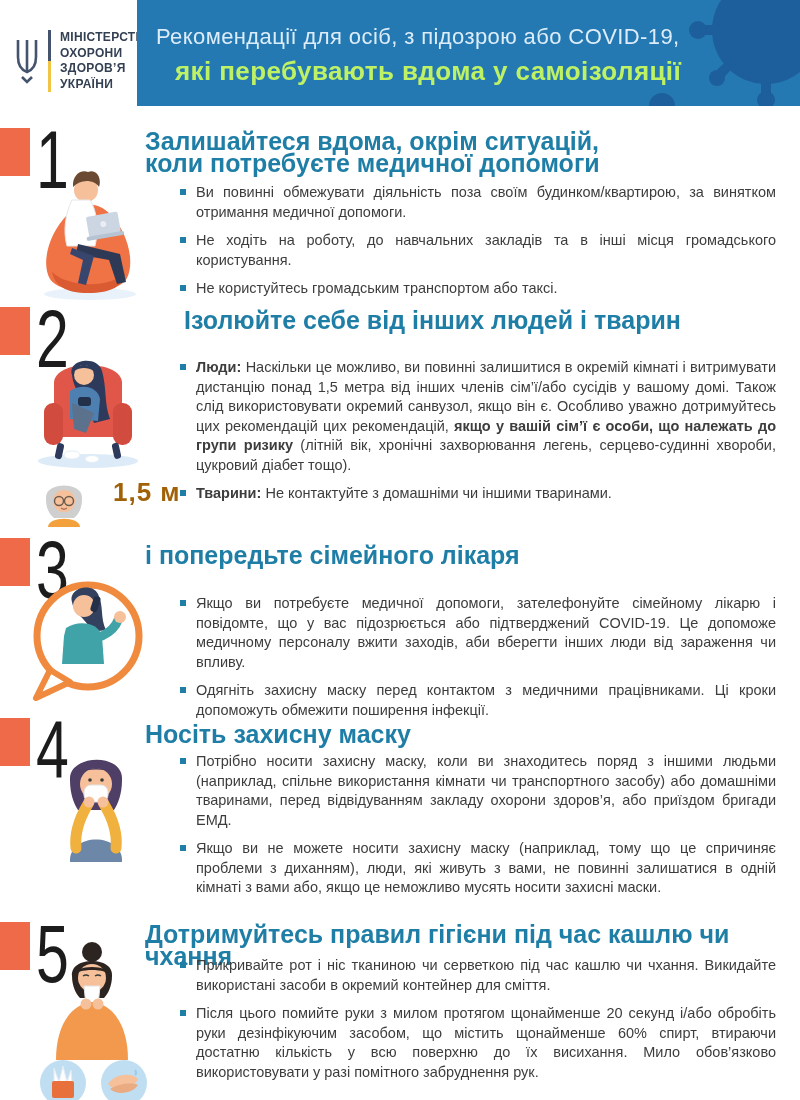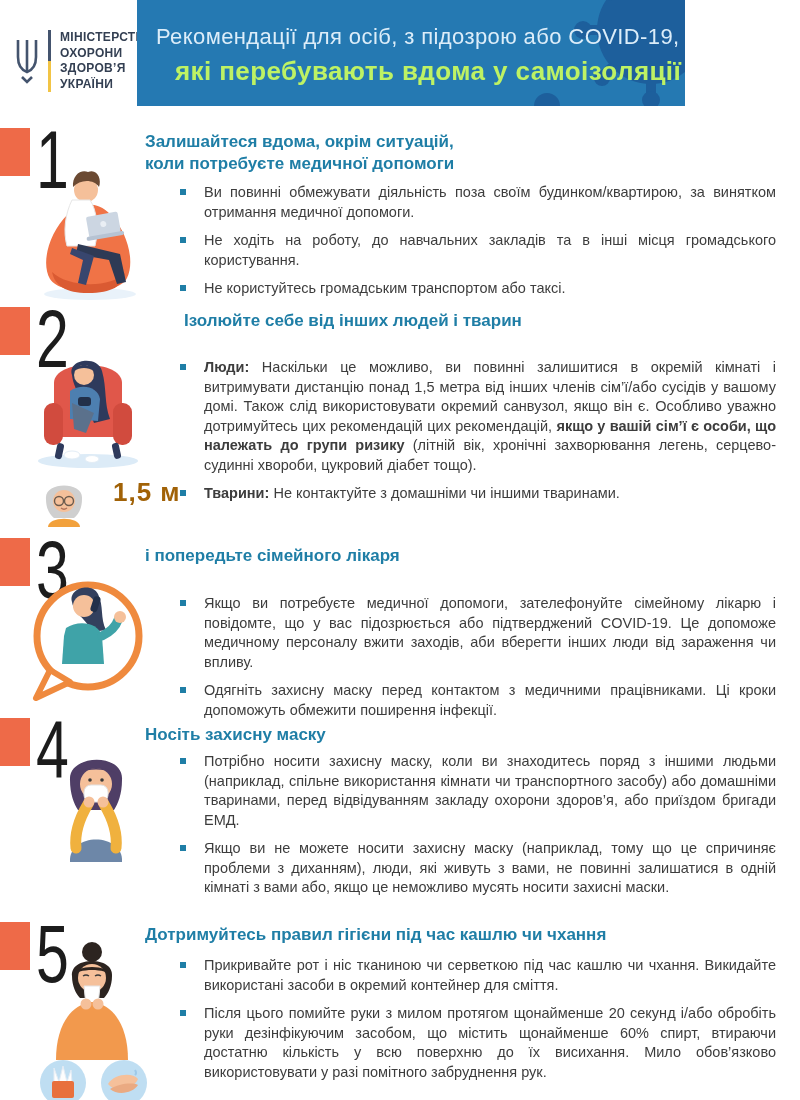--- a/index.html
+++ b/index.html
@@ -5,38 +5,38 @@
   html,body{margin:0;padding:0;background:#fff;}
   .page{position:relative;width:800px;height:1100px;background:#fff;overflow:hidden;
         font-family:"Liberation Sans",sans-serif;}
   
   .hdr{position:absolute;left:0;top:0;width:800px;height:106px;background:#fff;}
   .logo{position:absolute;left:14px;top:30px;display:flex;align-items:center;}
   .logo svg{display:block;}
   .logo-div{width:3px;height:62px;margin:0 9px 0 8px;
             background:linear-gradient(#44546e 0 50%,#f2c445 50% 100%);}
   .logo-text{font-size:12px;font-weight:bold;line-height:15.5px;color:#333f52;letter-spacing:.3px;}
-  .hdr-blue{position:absolute;left:137px;top:0;width:548px;height:106px;background:#2579b2;overflow:hidden;}
+  .hdr-blue{position:absolute;left:137px;top:0;width:663px;height:106px;background:#2579b2;overflow:hidden;}
   .virus{position:absolute;right:-28px;top:-14px;}
   .t1{position:absolute;left:19px;top:24px;font-size:22px;font-weight:400;color:#dcedf9;letter-spacing:.4px;}
   .t2{position:absolute;left:19px;top:56px;font-size:26px;font-weight:bold;color:#bef264;letter-spacing:.4px;margin-left:19px;}
   
   .sec{position:absolute;left:0;width:800px;}
   .s1{top:128px;} .s2{top:307px;} .s3{top:538px;} .s4{top:718px;} .s5{top:922px;}
   .tab{position:absolute;left:0;top:0;width:30px;height:48px;background:#ee6a48;}
   .num{position:absolute;left:36px;top:-6px;font-size:82px;line-height:.92;font-weight:200;
        color:#1c1c1c;transform:scaleX(.72);transform-origin:left top;}
-  .head{position:absolute;left:145px;margin:0;font-size:17px;line-height:21.5px;
+  .head{position:absolute;left:145px;margin:0;font-size:25px;line-height:21.5px;
         font-weight:bold;color:#1f7ea6;}
   .head span{display:block;}
   .s1 .head{top:3px;} .s2 .head{top:3px;margin-left:39px;} .s3 .head{top:7px;} .s4 .head{top:6px;} .s5 .head{top:2px;}
   .bullets{position:absolute;left:180px;width:596px;}
   .s1 .bullets{top:55px;} .s2 .bullets{top:51px;} .s3 .bullets{top:56px;}
   .s4 .bullets{top:34px;} .s5 .bullets{top:34px;}
-  .bullet{display:flex;gap:18px;margin-bottom:9px;}
+  .bullet{display:flex;gap:10px;margin-bottom:9px;}
   .mark{flex:0 0 6px;width:6px;height:6px;margin-top:6px;background:#1f7ea6;}
   .bullet p{margin:0;font-size:14.5px;line-height:19.5px;color:#3d3d3d;text-align:justify;}
   .bold{font-weight:bold;}
   .illus{position:absolute;}
   .dist{position:absolute;left:113px;top:170px;font-size:26px;font-weight:bold;color:#a16207;letter-spacing:1px;}
 </style>
 </head>
 <body>
 
 <div class="page">

